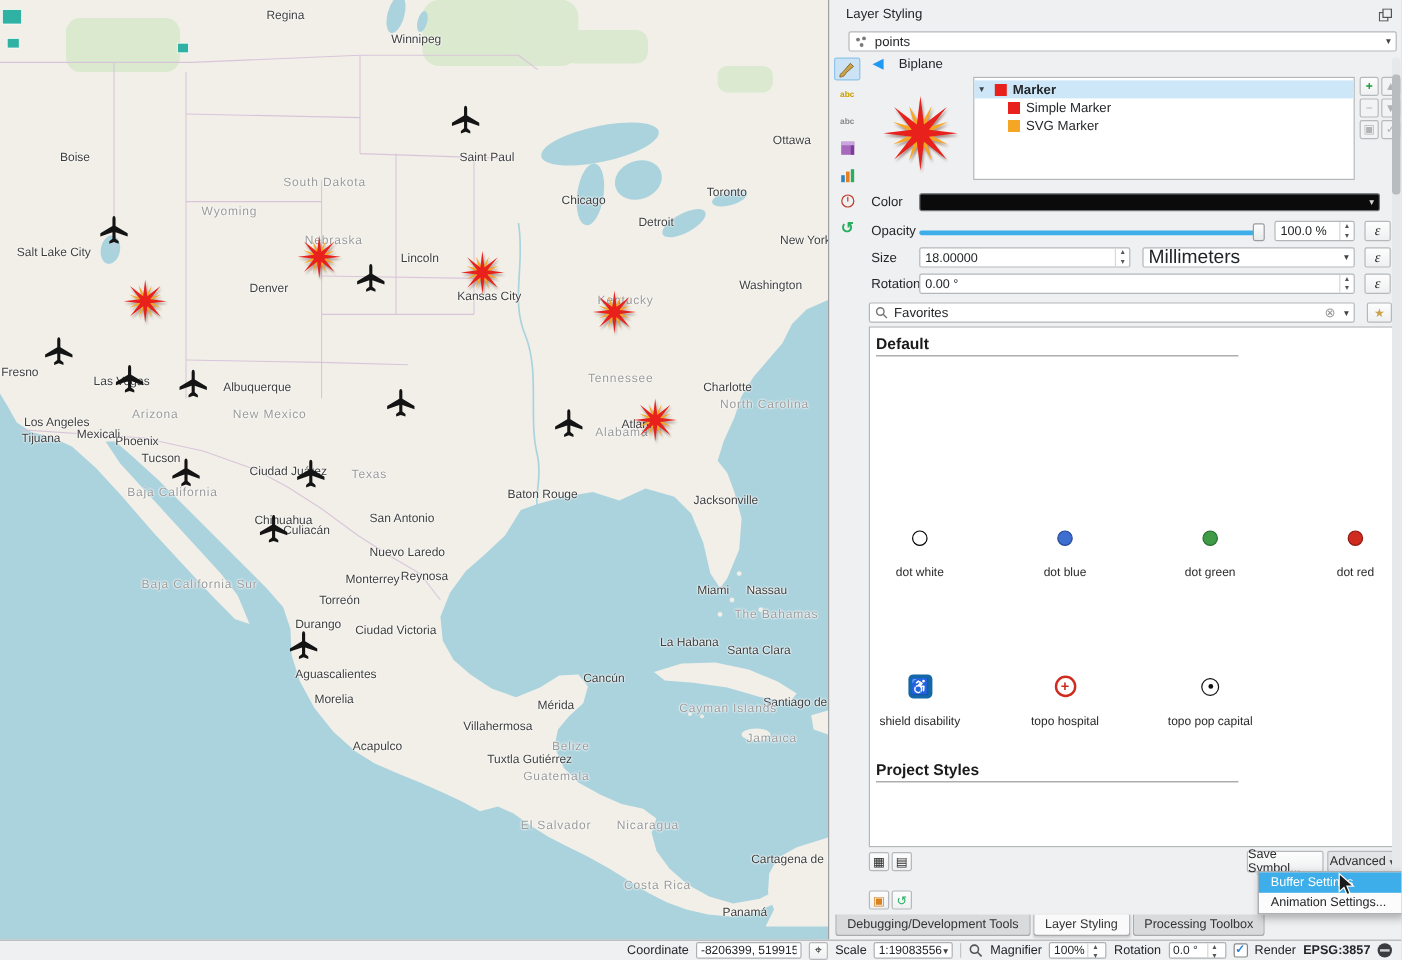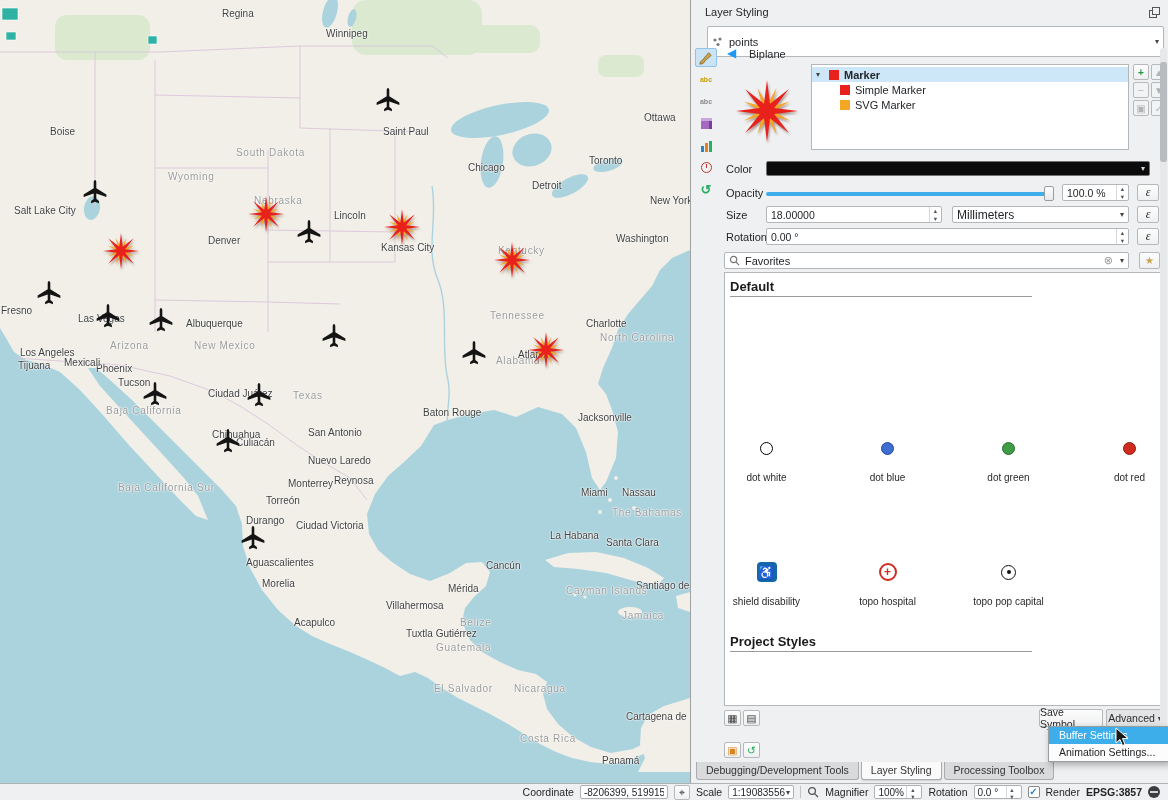--- a/index.html
+++ b/index.html
@@ -429,21 +429,21 @@
 <div class="panel">
 
   <div class="panel-title">Layer Styling</div>
   <span class="abs" style="right:8px;top:7px;">
     <svg width="11" height="11" viewBox="0 0 11 11">
       <rect x="0.5" y="3.5" width="7" height="7" fill="none" stroke="#555"></rect>
       <rect x="3.5" y="0.5" width="7" height="7" fill="#eff0f1" stroke="#555"></rect>
     </svg>
   </span>
 
-  <div class="input-box abs" style="left:16px;top:26px;width:457px;height:31px;padding-left:4px;">
+  <div class="input-box abs" style="left:16px;top:26px;width:457px;height:17px;padding-left:4px;">
     <svg width="12" height="12" viewBox="0 0 12 12">
       <circle cx="3" cy="4" r="1.6" fill="#7a7a7a"></circle>
         <circle cx="8" cy="3" r="1.6" fill="#7a7a7a"></circle>
         <circle cx="6" cy="8.5" r="1.6" fill="#7a7a7a"></circle>
     </svg>
     <span style="margin-left:5px;">points</span>
     <span class="flex1"></span>
     <span class="combo-arrow">▾</span>
   </div>
 
@@ -549,21 +549,21 @@
   <span class="row-label" style="left:35px;top:209px;">Size</span>
   <div class="input-box abs" style="left:75px;top:206px;width:176px;height:17px;">
     <span style="padding-left:4px;font-size:10.5px;">18.00000</span>
     <span class="flex1"></span>
     <span class="spin-btns">
       <span>▴</span>
         <span>▾</span>
     </span>
   </div>
   <div class="input-box abs" style="left:261px;top:206px;width:177px;height:17px;padding-left:4px;">
-    <span style="font-size:12px;">Millimeters</span>
+    <span style="font-size:16px;">Millimeters</span>
     <span class="flex1"></span>
     <span class="combo-arrow">▾</span>
   </div>
   <div class="btn dd-btn" style="left:446px;top:206px;">
     <span>ε</span>
   </div>
 
   <span class="row-label" style="left:35px;top:231px;">Rotation</span>
   <div class="input-box abs" style="left:75px;top:228px;width:363px;height:17px;">
     <span style="padding-left:4px;font-size:10.5px;">0.00 °</span>

